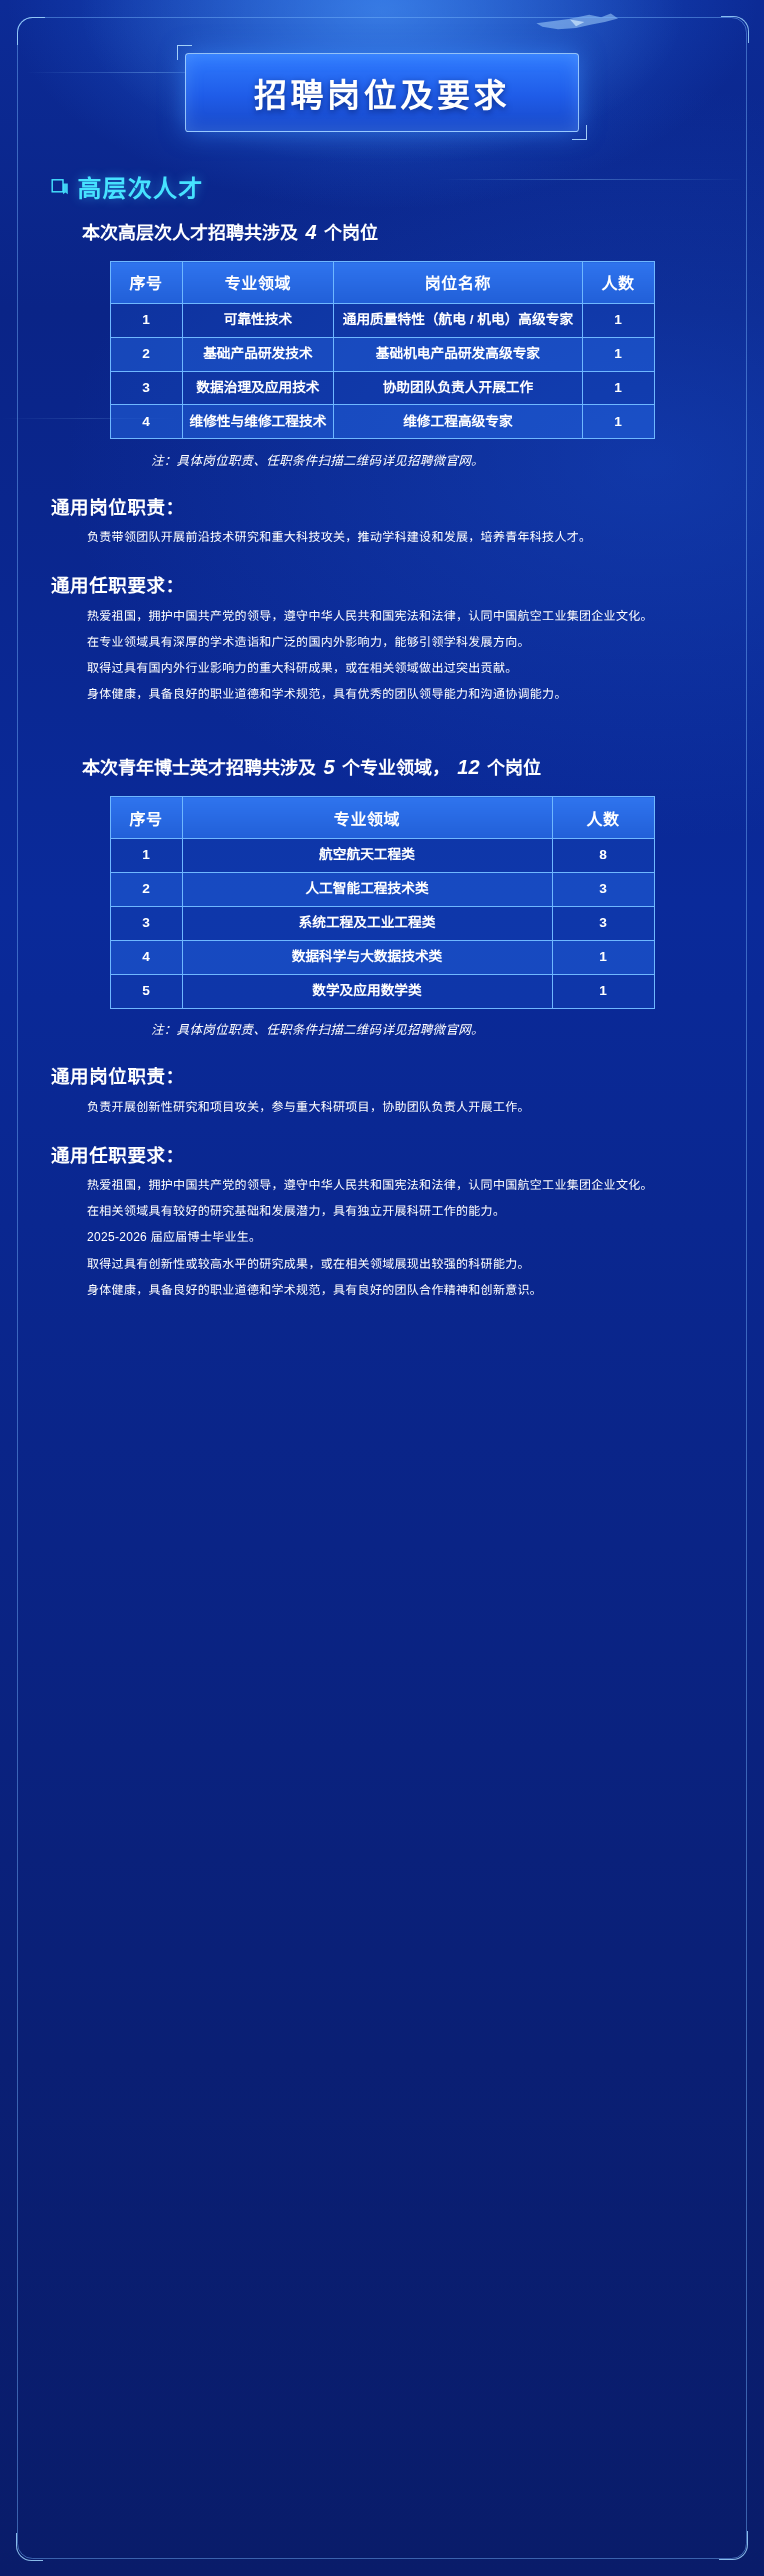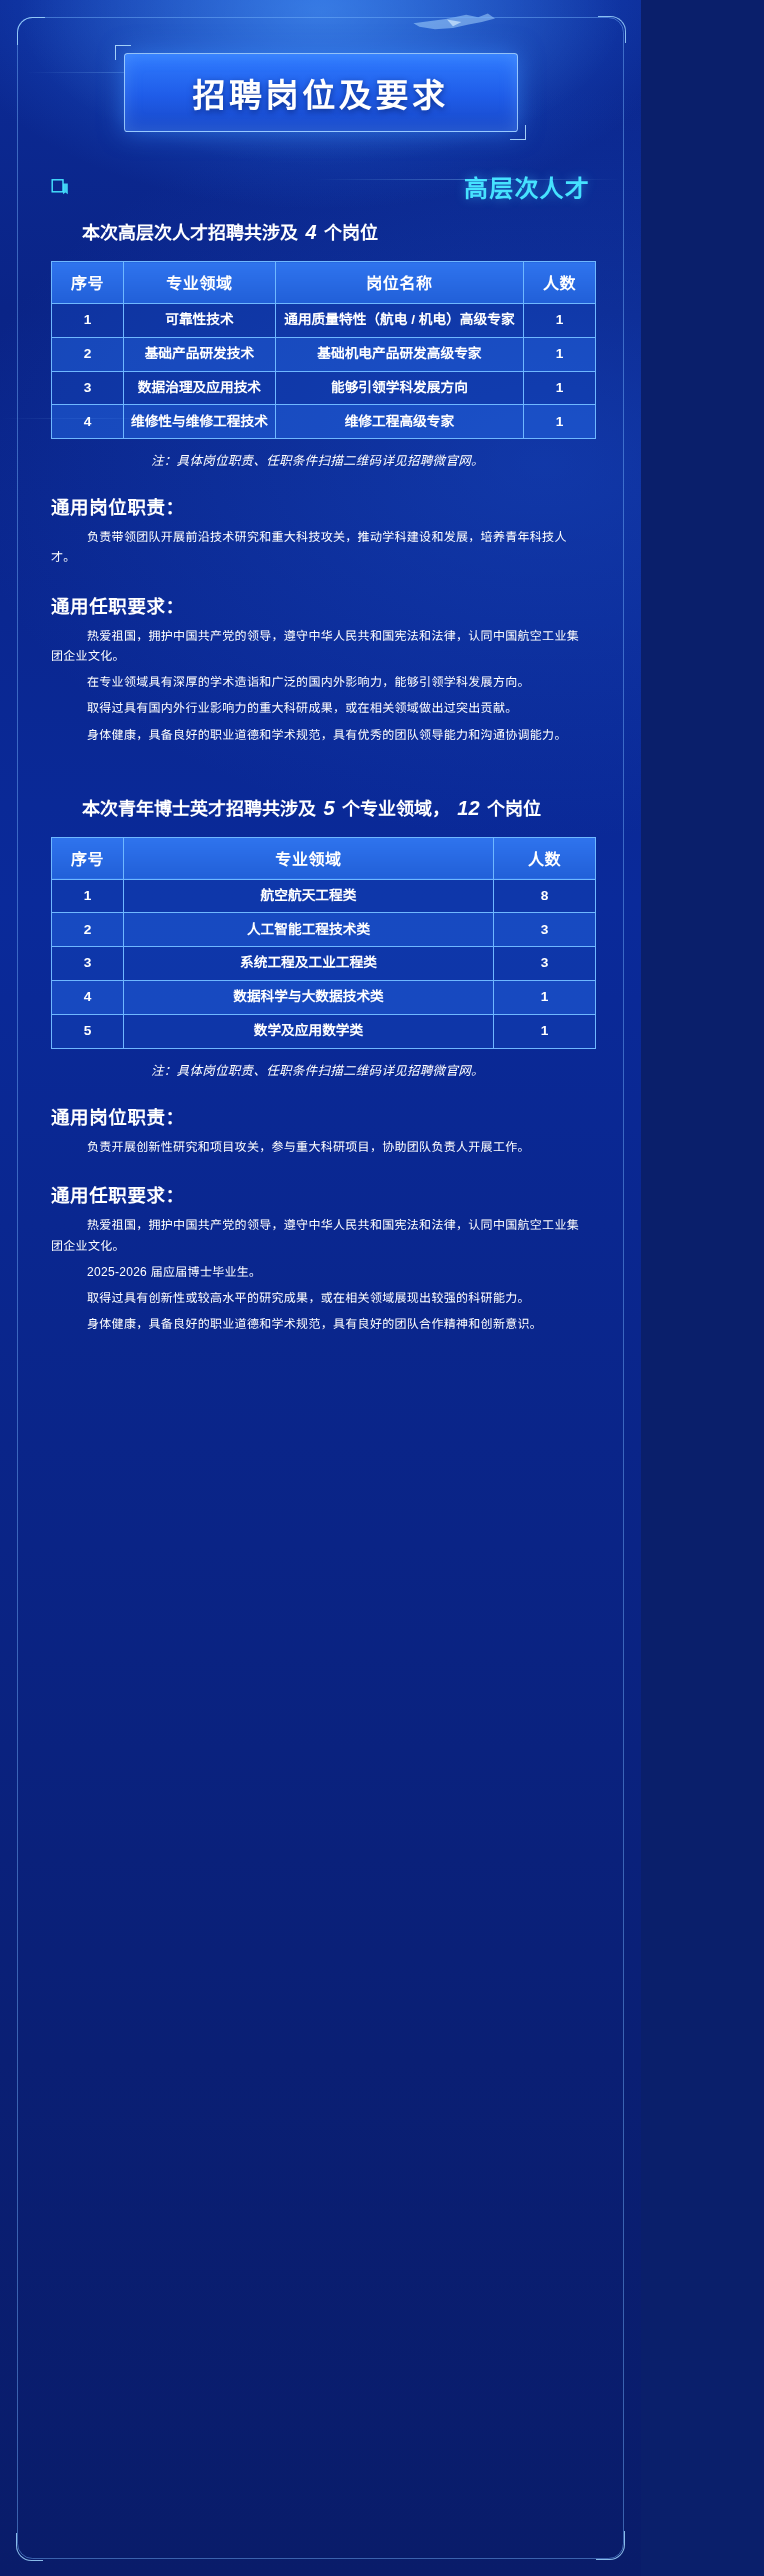--- a/index.html
+++ b/index.html
@@ -3,21 +3,21 @@
 <meta charset="utf-8">
 <style>
   * { box-sizing: border-box; margin: 0; padding: 0; }
   html, body {
     width: 764px;
     background: #0a1f6b;
     font-family: "Liberation Sans", "DejaVu Sans", sans-serif;
   }
   .poster {
     position: relative;
-    width: 641px;
+    width: 764px;
     min-height: 2576px;
     background:
       radial-gradient(ellipse 537px 299px at 50% 0%, rgba(40,120,255,0.55) 0%, rgba(10,40,140,0.0) 70%),
       radial-gradient(ellipse 836px 537px at 85% 18%, rgba(30,90,220,0.35) 0%, rgba(10,30,120,0) 70%),
       linear-gradient(180deg, #0c2b96 0%, #0a2487 12%, #0a2a9a 35%, #0a2486 60%, #0a1f74 80%, #091c6a 100%);
     overflow: hidden;
   }
   
   .streak {
     position: absolute;
@@ -95,21 +95,20 @@
     padding: 0 51px;
     margin-top: 37px;
   }
 
   
   .section-head {
     display: flex; align-items: center;
     gap: 8.4px;
     margin-top: 19px;
     margin-bottom: 13px;
-    justify-content: space-between;
   }
   .section-icon {
     width: 18px; height: 18px;
     flex: 0 0 auto;
   }
   .section-title {
     font-size: 24px;
     font-weight: bold;
     color: #46e2ff;
     letter-spacing: 1.2px;
@@ -257,21 +256,21 @@
         </tr>
         <tr class="even">
           <td>2</td>
           <td>基础产品研发技术</td>
           <td>基础机电产品研发高级专家</td>
           <td>1</td>
         </tr>
         <tr class="odd">
           <td>3</td>
           <td>数据治理及应用技术</td>
-          <td>能够引领学科发展方向</td>
+          <td>协助团队负责人开展工作</td>
           <td>1</td>
         </tr>
         <tr class="even">
           <td>4</td>
           <td>维修性与维修工程技术</td>
           <td>维修工程高级专家</td>
           <td>1</td>
         </tr>
       </tbody>
     </table>
@@ -338,20 +337,21 @@
         </tr>
       </tbody>
     </table>
     <div class="table-note">注：具体岗位职责、任职条件扫描二维码详见招聘微官网。</div>
 
     <h3 class="sub">通用岗位职责：</h3>
     <p class="body">负责开展创新性研究和项目攻关，参与重大科研项目，协助团队负责人开展工作。</p>
 
     <h3 class="sub">通用任职要求：</h3>
     <p class="body">热爱祖国，拥护中国共产党的领导，遵守中华人民共和国宪法和法律，认同中国航空工业集团企业文化。</p>
+    <p class="body">在相关领域具有较好的研究基础和发展潜力，具有独立开展科研工作的能力。</p>
     <p class="body">2025-2026 届应届博士毕业生。</p>
     <p class="body">取得过具有创新性或较高水平的研究成果，或在相关领域展现出较强的科研能力。</p>
     <p class="body">身体健康，具备良好的职业道德和学术规范，具有良好的团队合作精神和创新意识。</p>
 
     <div class="bottom-pad"></div>
   </div>
 </div>
 
 
 </body></html>

